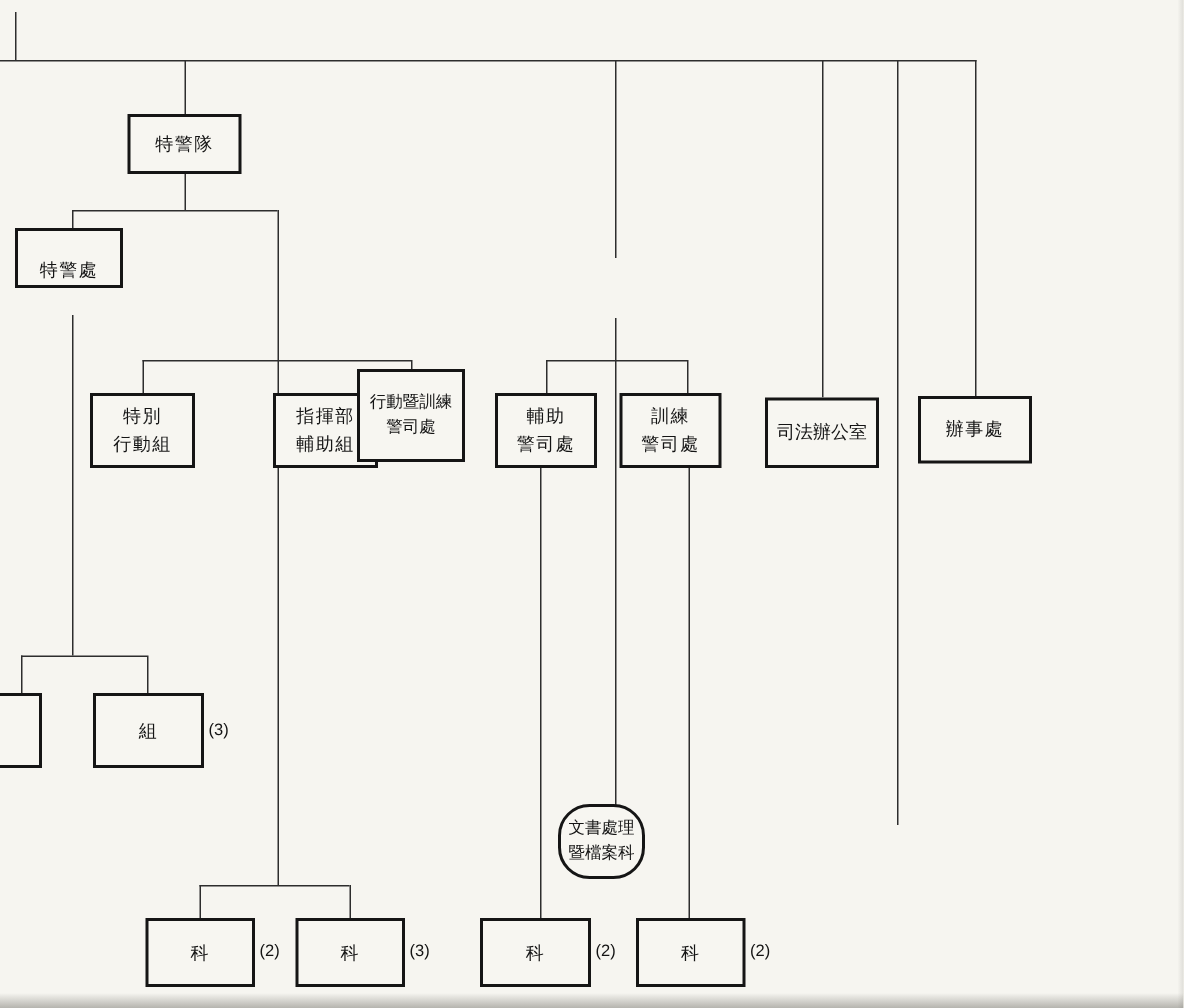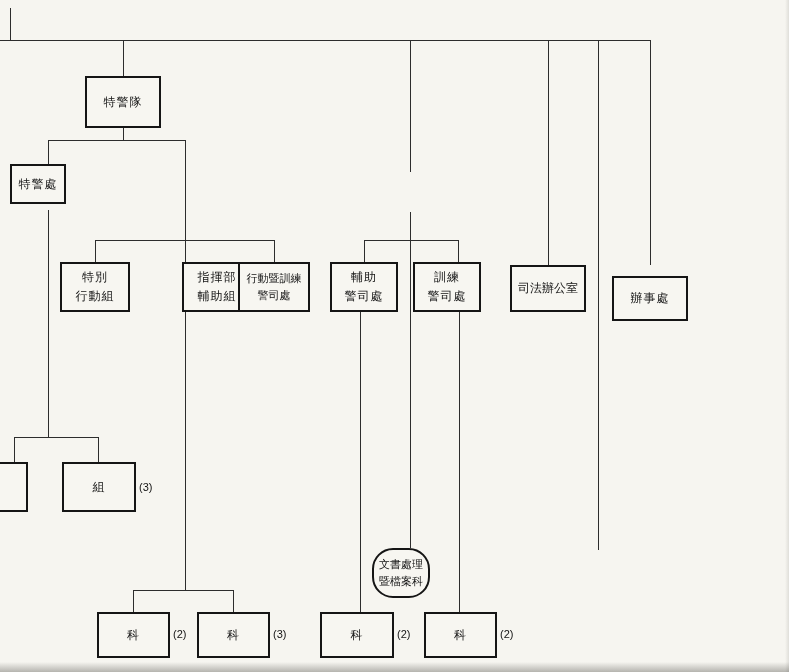--- a/index.html
+++ b/index.html
@@ -66,71 +66,71 @@
   <div class="vline" style="left:458px;top:240px;height:22px;"></div>
   <div class="vline" style="left:48px;top:210px;height:227px;"></div>
   <div class="vline" style="left:14px;top:437px;height:25px;"></div>
   <div class="vline" style="left:98px;top:437px;height:25px;"></div>
   <div class="vline" style="left:185px;top:312px;height:278px;"></div>
   <div class="vline" style="left:133px;top:590px;height:22px;"></div>
   <div class="vline" style="left:233px;top:590px;height:22px;"></div>
   <div class="vline" style="left:360px;top:312px;height:300px;"></div>
   <div class="vline" style="left:459px;top:312px;height:300px;"></div>
 
-  <div class="node" style="left:85px;top:76px;width:76px;height:52px;">
+  <div class="node" style="left:85px;top:76px;width:76px;height:40px;">
     <span class="node-label">特警隊</span>
   </div>
 
-  <div class="node" style="left:10px;top:164px;width:56px;height:40px;">
+  <div class="node" style="left:10px;top:152px;width:72px;height:40px;align-items:flex-end;">
     <span class="node-label">特警處</span>
   </div>
 
 
   <div class="node" style="left:60px;top:262px;width:70px;height:50px;">
     <span class="node-label">特別
 行動組</span>
   </div>
 
   <div class="node" style="left:150px;top:262px;width:70px;height:50px;margin-left:32px;">
     <span class="node-label">指揮部
 輔助組</span>
   </div>
 
-  <div class="node" style="left:238px;top:262px;width:72px;height:50px;">
+  <div class="node" style="left:238px;top:246px;width:72px;height:62px;">
     <span class="node-label" style="font-size:11px;letter-spacing:0;">行動暨訓練
 警司處</span>
   </div>
 
   <div class="node" style="left:330px;top:262px;width:68px;height:50px;">
     <span class="node-label">輔助
 警司處</span>
   </div>
 
   <div class="node" style="left:413px;top:262px;width:68px;height:50px;">
     <span class="node-label">訓練
 警司處</span>
   </div>
 
   <div class="node" style="left:510px;top:265px;width:76px;height:47px;">
     <span class="node-label" style="letter-spacing:0;">司法辦公室</span>
   </div>
 
-  <div class="node" style="left:612px;top:276px;width:76px;height:45px;">
+  <div class="node" style="left:612px;top:264px;width:76px;height:45px;">
     <span class="node-label">辦事處</span>
   </div>
 
   <div class="node node--cut" style="left:-34px;top:462px;width:62px;height:50px;">
     <span class="node-label"></span>
   </div>
 
   <div class="node" style="left:62px;top:462px;width:74px;height:50px;">
     <span class="node-label">組</span>
   </div>
 
-  <div class="node" style="left:372px;top:548px;width:58px;height:50px;border-radius:21px;">
+  <div class="node" style="left:372px;top:536px;width:58px;height:50px;border-radius:21px;">
     <span class="node-label" style="font-size:11px;letter-spacing:0;">文書處理
 暨檔案科</span>
   </div>
 
 
   <div class="node" style="left:97px;top:612px;width:73px;height:46px;">
     <span class="node-label">科</span>
   </div>
 
   <div class="node" style="left:197px;top:612px;width:73px;height:46px;">

